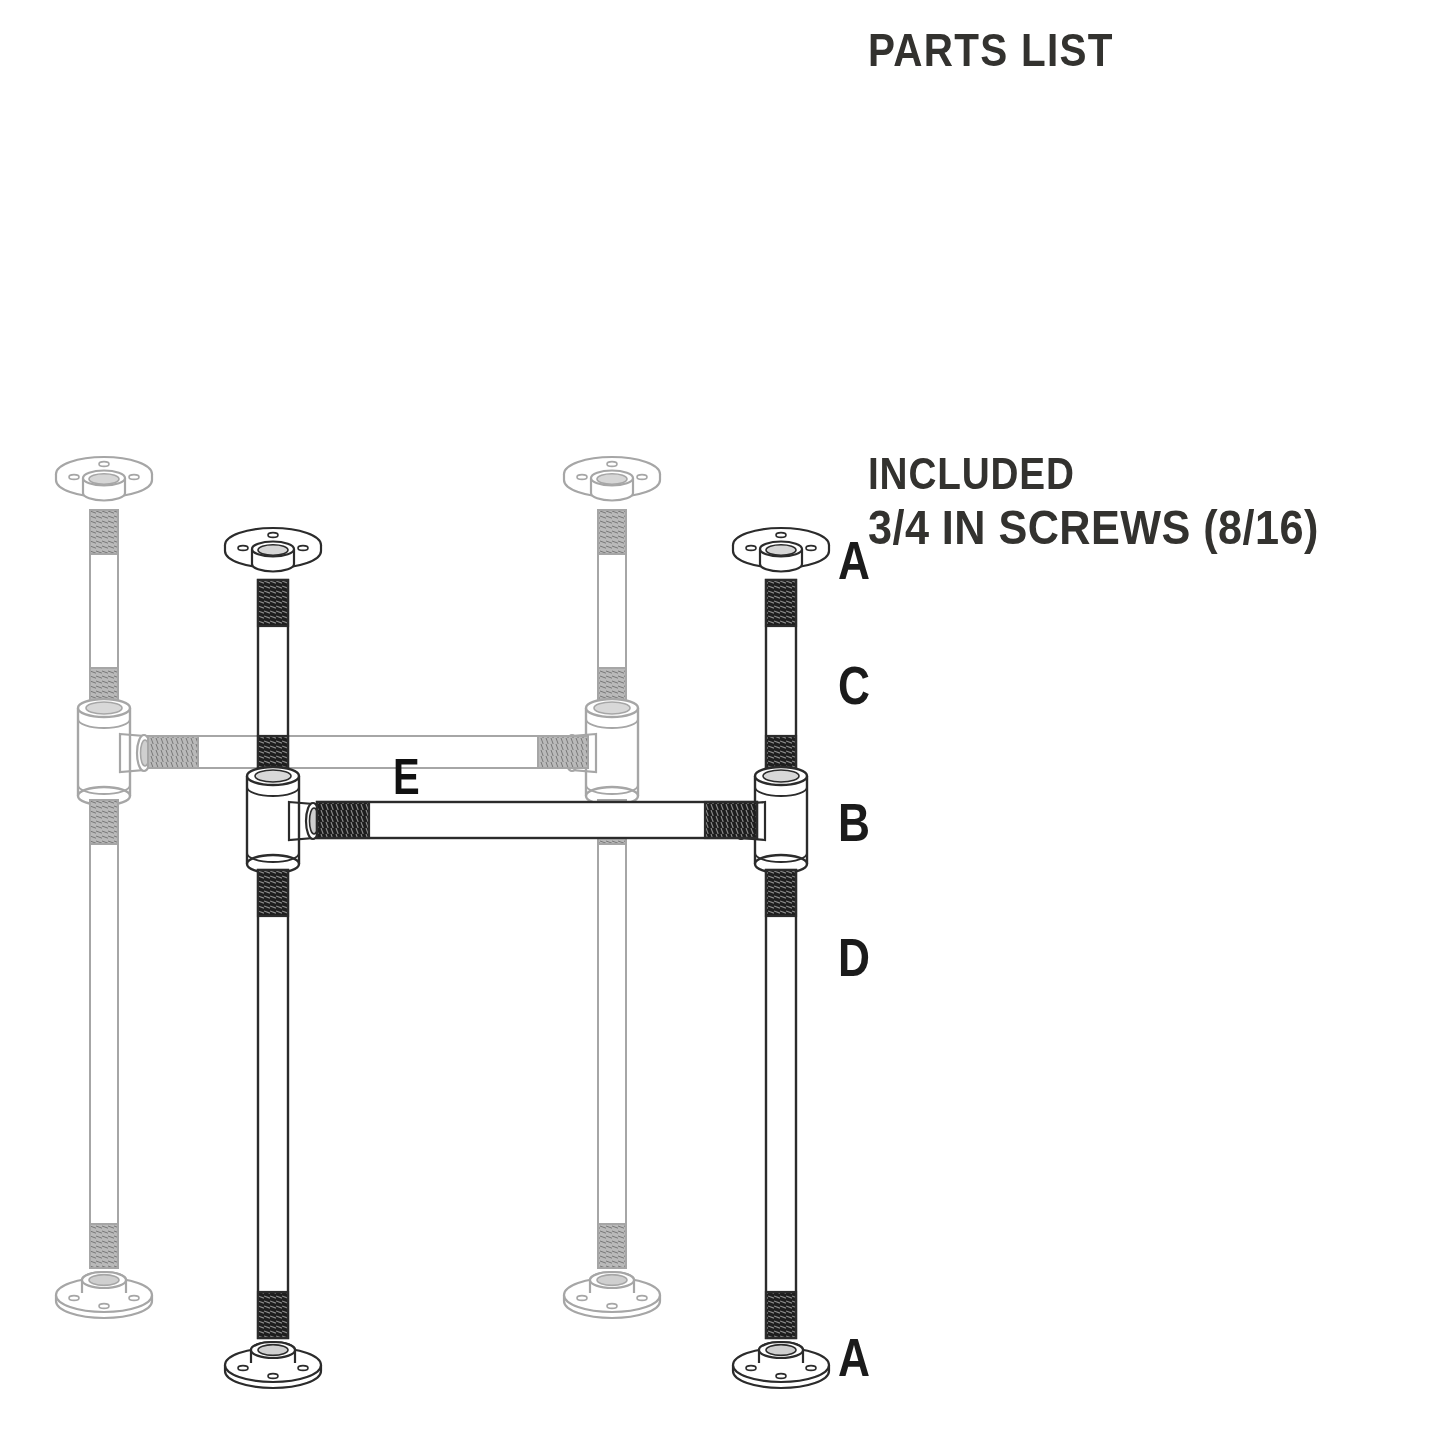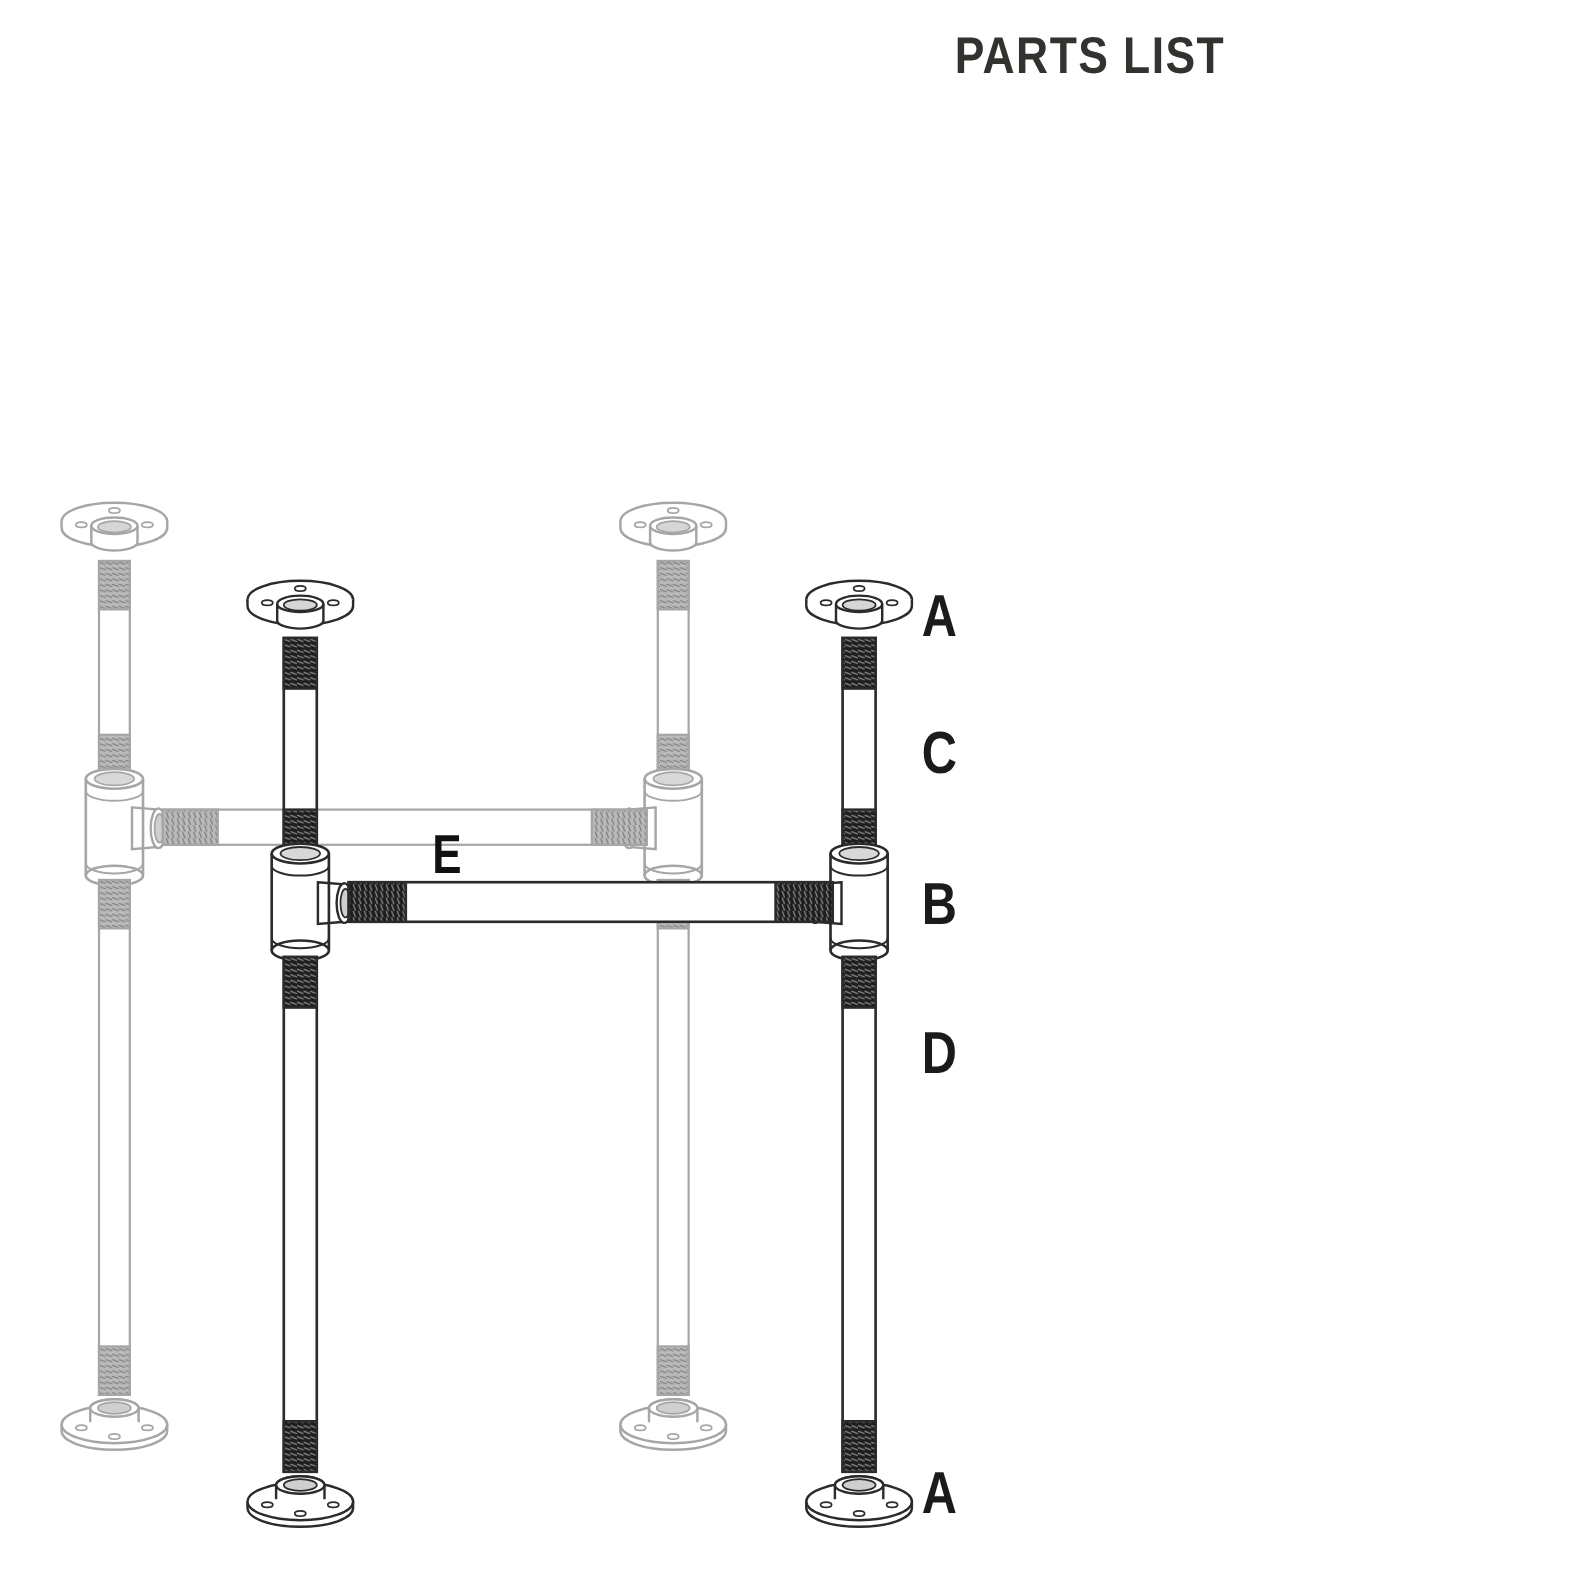--- a/index.html
+++ b/index.html
@@ -233,20 +233,24 @@
       <rect x="317" y="802" width="440" height="36" fill="#ffffff" stroke="#2b2b2b" stroke-width="2.4"></rect>
       <rect x="317" y="802" width="52" height="36" fill="url(#threadDarkH)" stroke="#2b2b2b" stroke-width="2.2"></rect>
       <rect x="705" y="802" width="52" height="36" fill="url(#threadDarkH)" stroke="#2b2b2b" stroke-width="2.2"></rect>
     </g>
   </svg>
 
   <div class="textpanel">
     <div class="pl-title">PARTS LIST</div>
   </div>
 
+  <div class="incl-block">
+    <div class="incl-title">INCLUDED</div>
+    <div class="incl-line">3/4  IN SCREWS (8/16)</div>
+  </div>
 
   <div class="callout" style="left:838px;top:533px;">A</div>
   <div class="callout" style="left:838px;top:658px;">C</div>
   <div class="callout" style="left:838px;top:795px;">B</div>
   <div class="callout" style="left:838px;top:930px;">D</div>
   <div class="callout" style="left:838px;top:1330px;">A</div>
   <div class="callout-e" style="left:393px;top:752px;">E</div>
 
 </div>
 

